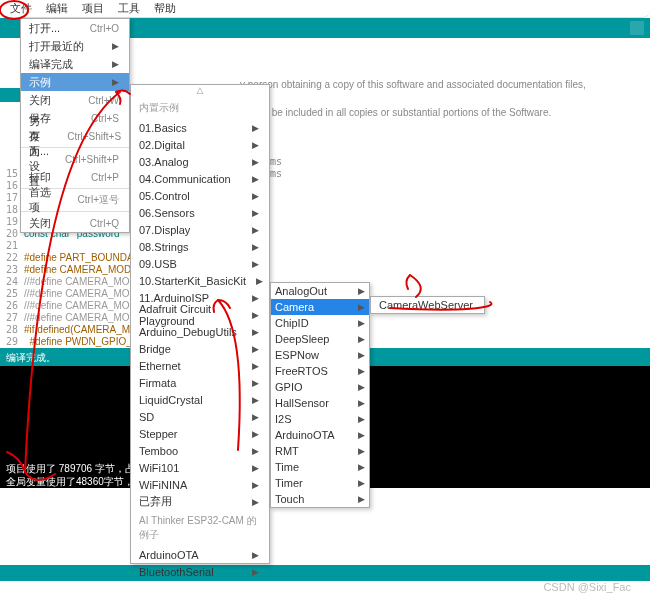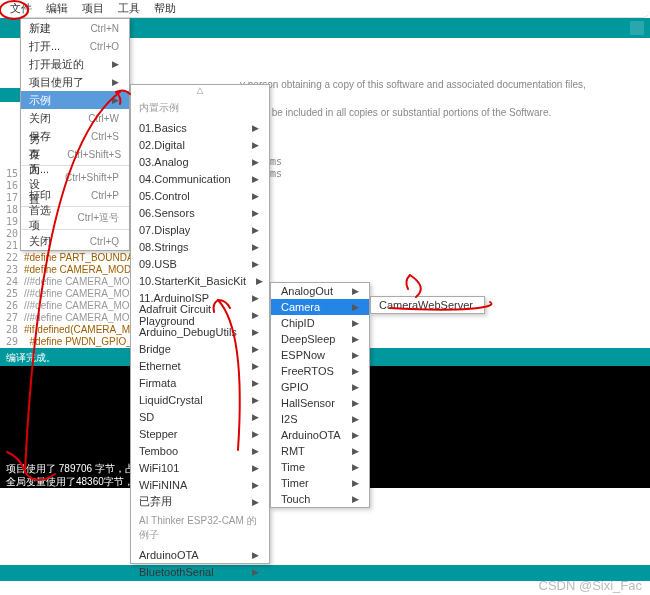--- a/index.html
+++ b/index.html
@@ -32,27 +32,27 @@
   .menu .row .ar{margin-left:10px;color:#555;font-size:9px;}
   .menu .head{color:#999;padding:4px 8px;font-size:10px;}
   #file-menu{left:20px;top:18px;width:110px;}
   
   #examples-menu{left:130px;top:84px;width:140px;max-height:480px;}
   #examples-menu .row{height:17px;}
   .hl{background:#2585e6;color:#fff;gap:16px;}
   .hl .ar{color:#fff;}
   
   #esp32-menu{left:270px;top:282px;width:100px;}
-  #esp32-menu .row{height:16px;padding:0 10px;}
+  #esp32-menu .row{height:16px;padding:0 4px;}
   
   #camera-menu{left:370px;top:296px;width:115px;text-align:center;}
   #camera-menu .row{height:16px;}
   
   .anno{position:absolute;left:0;top:0;width:650px;height:595px;pointer-events:none;}
-  .watermark{position:absolute;right:8px;bottom:2px;color:#bbb;font-size:13px;}
+  .watermark{position:absolute;right:19px;bottom:2px;color:#bbb;font-size:11px;}
   
   .tealbar{position:absolute;left:0;top:88px;width:130px;height:14px;background:#00979d;}
 </style>
 </head>
 <body>
 
 <div class="menubar">
   <span>文件</span>
   <span>编辑</span>
   <span>项目</span>
@@ -99,33 +99,29 @@
 <div class="status">编译完成。</div>
 <div class="console"></div>
 <div class="memory">
   <span>项目使用了 789706 字节，占用了</span><span style="">字节。</span><br>
   <span>全局变量使用了48360字节，(14%</span><span style="margin-left:90px">最大为327680字节。</span>
 </div>
 <div class="bottombar"></div>
 
 <div id="file-menu" class="menu">
     <div class="row">
-      <span class="lab">新建</span>
-      <span class="sc">Ctrl+N</span>
-    </div>
-    <div class="row">
       <span class="lab">打开...</span>
       <span class="sc">Ctrl+O</span>
     </div>
     <div class="row">
       <span class="lab">打开最近的</span>
       <span class="ar">▶</span>
     </div>
     <div class="row">
-      <span class="lab">项目使用了</span>
+      <span class="lab">编译完成</span>
       <span class="ar">▶</span>
     </div>
     <div class="row" style="background: rgb(90, 155, 220); color: rgb(255, 255, 255); justify-content: center;">
       <span class="lab">示例</span>
       <span class="ar">▶</span>
     </div>
     <div class="row">
       <span class="lab">关闭</span>
       <span class="sc">Ctrl+W</span>
     </div>

